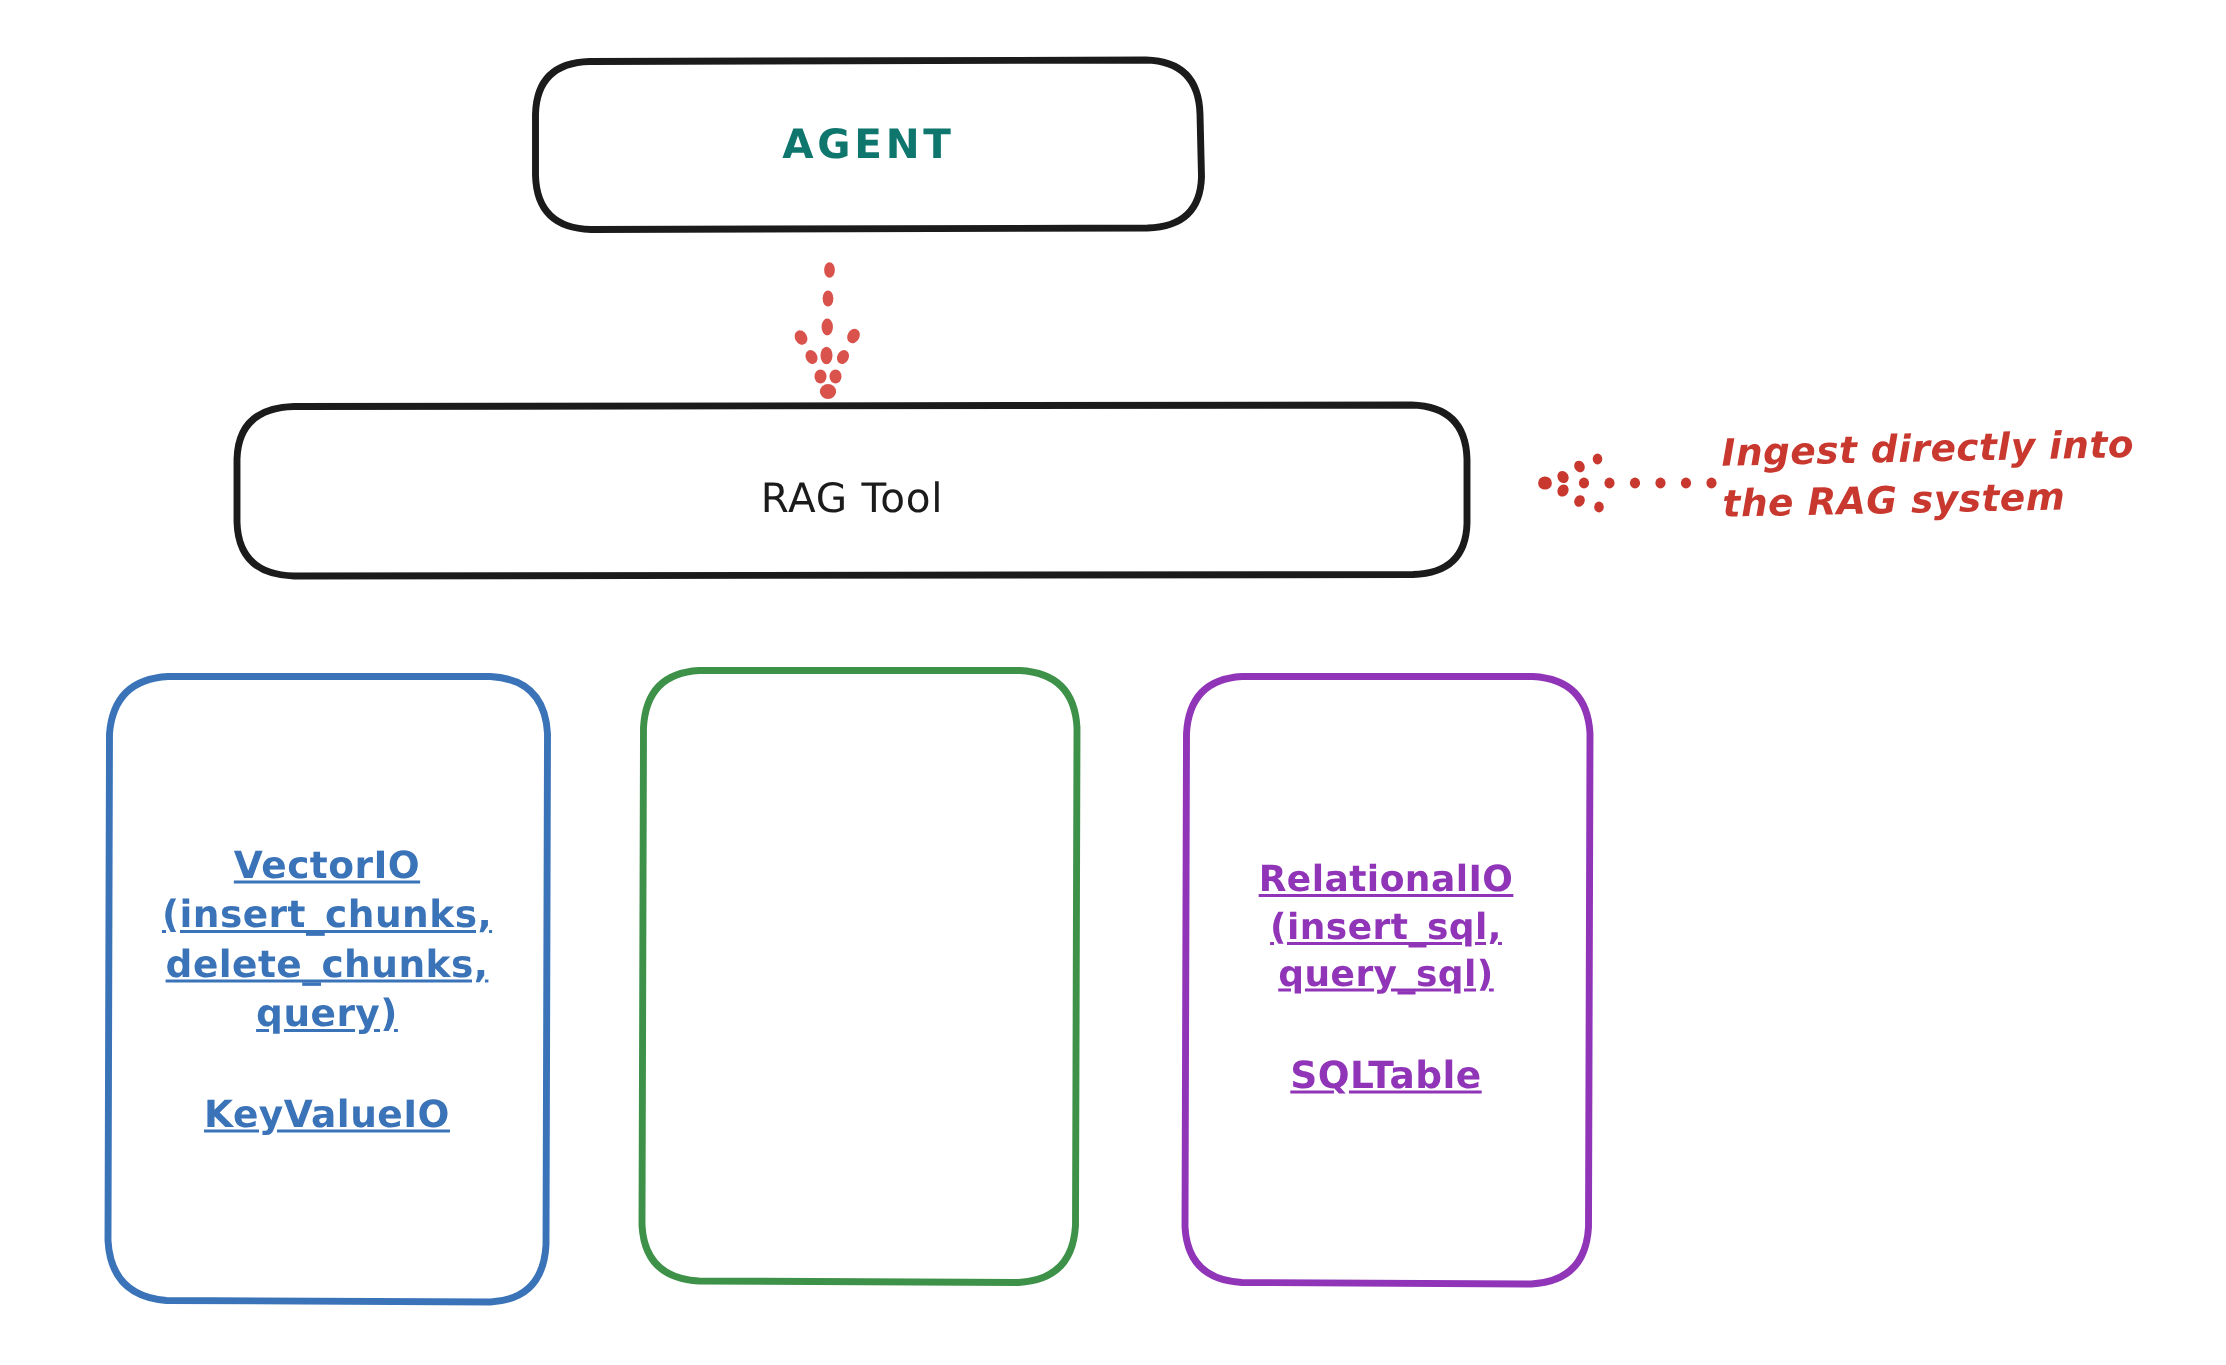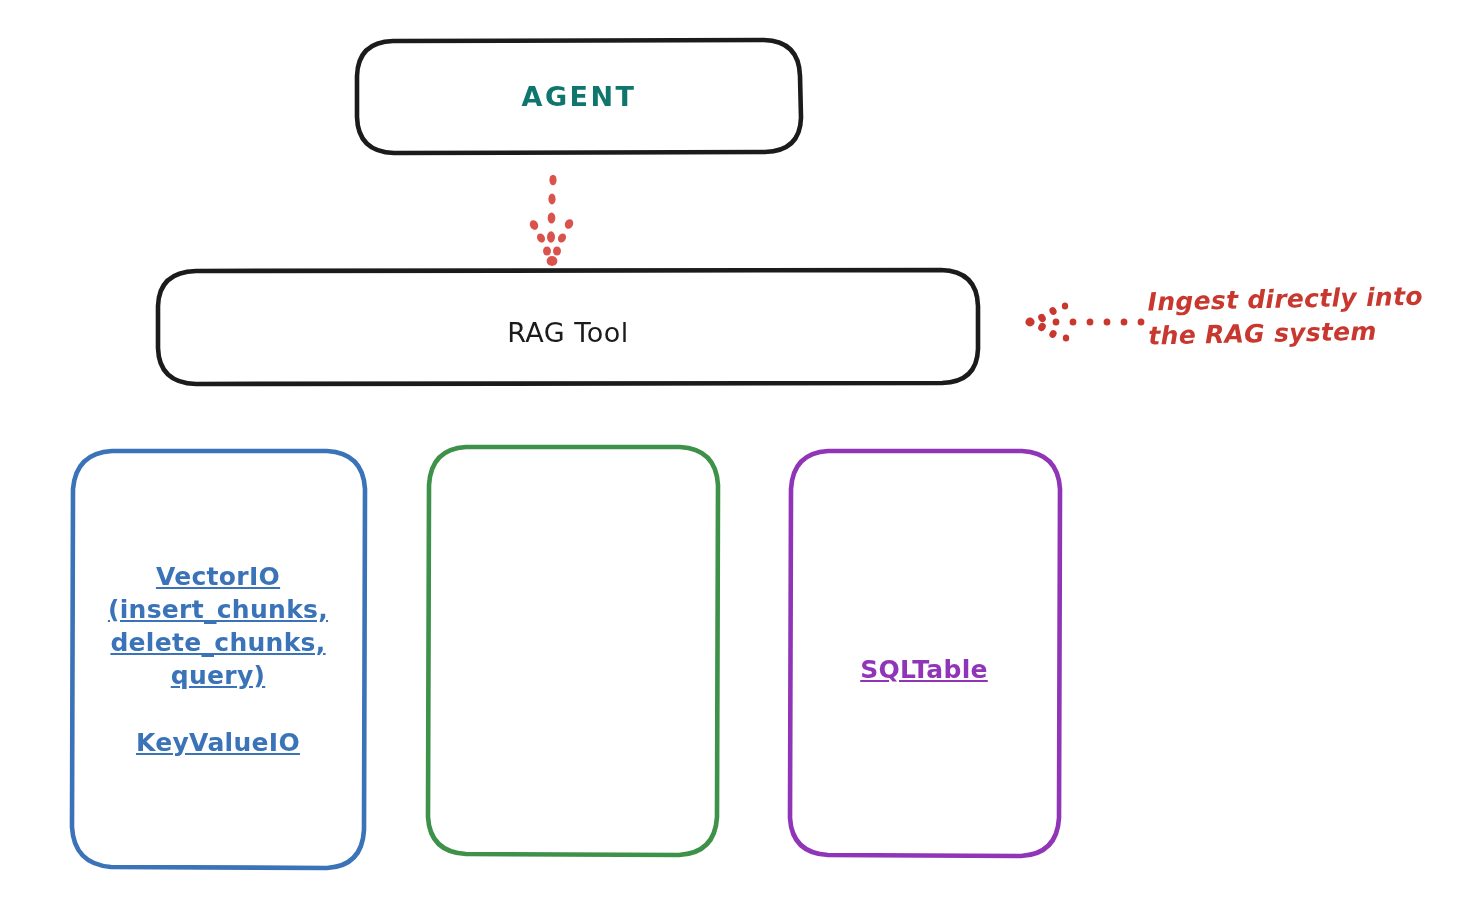--- a/index.html
+++ b/index.html
@@ -198,19 +198,22 @@
   <div class="node" id="node-vector">
     <div class="provider-api node-label">VectorIO
 (insert_chunks,
 delete_chunks,
 query)</div>
     <div class="provider-index node-label">KeyValueIO</div>
   </div>
 
 
   <div class="node" id="node-relational">
+    <div class="provider-api node-label">RelationalIO
+(insert_sql,
+query_sql)</div>
     <div class="provider-index node-label">SQLTable</div>
   </div>
 
   <div id="annotation-ingest">Ingest directly into
 the RAG system</div>
 
 </div>
 
 </body></html>

